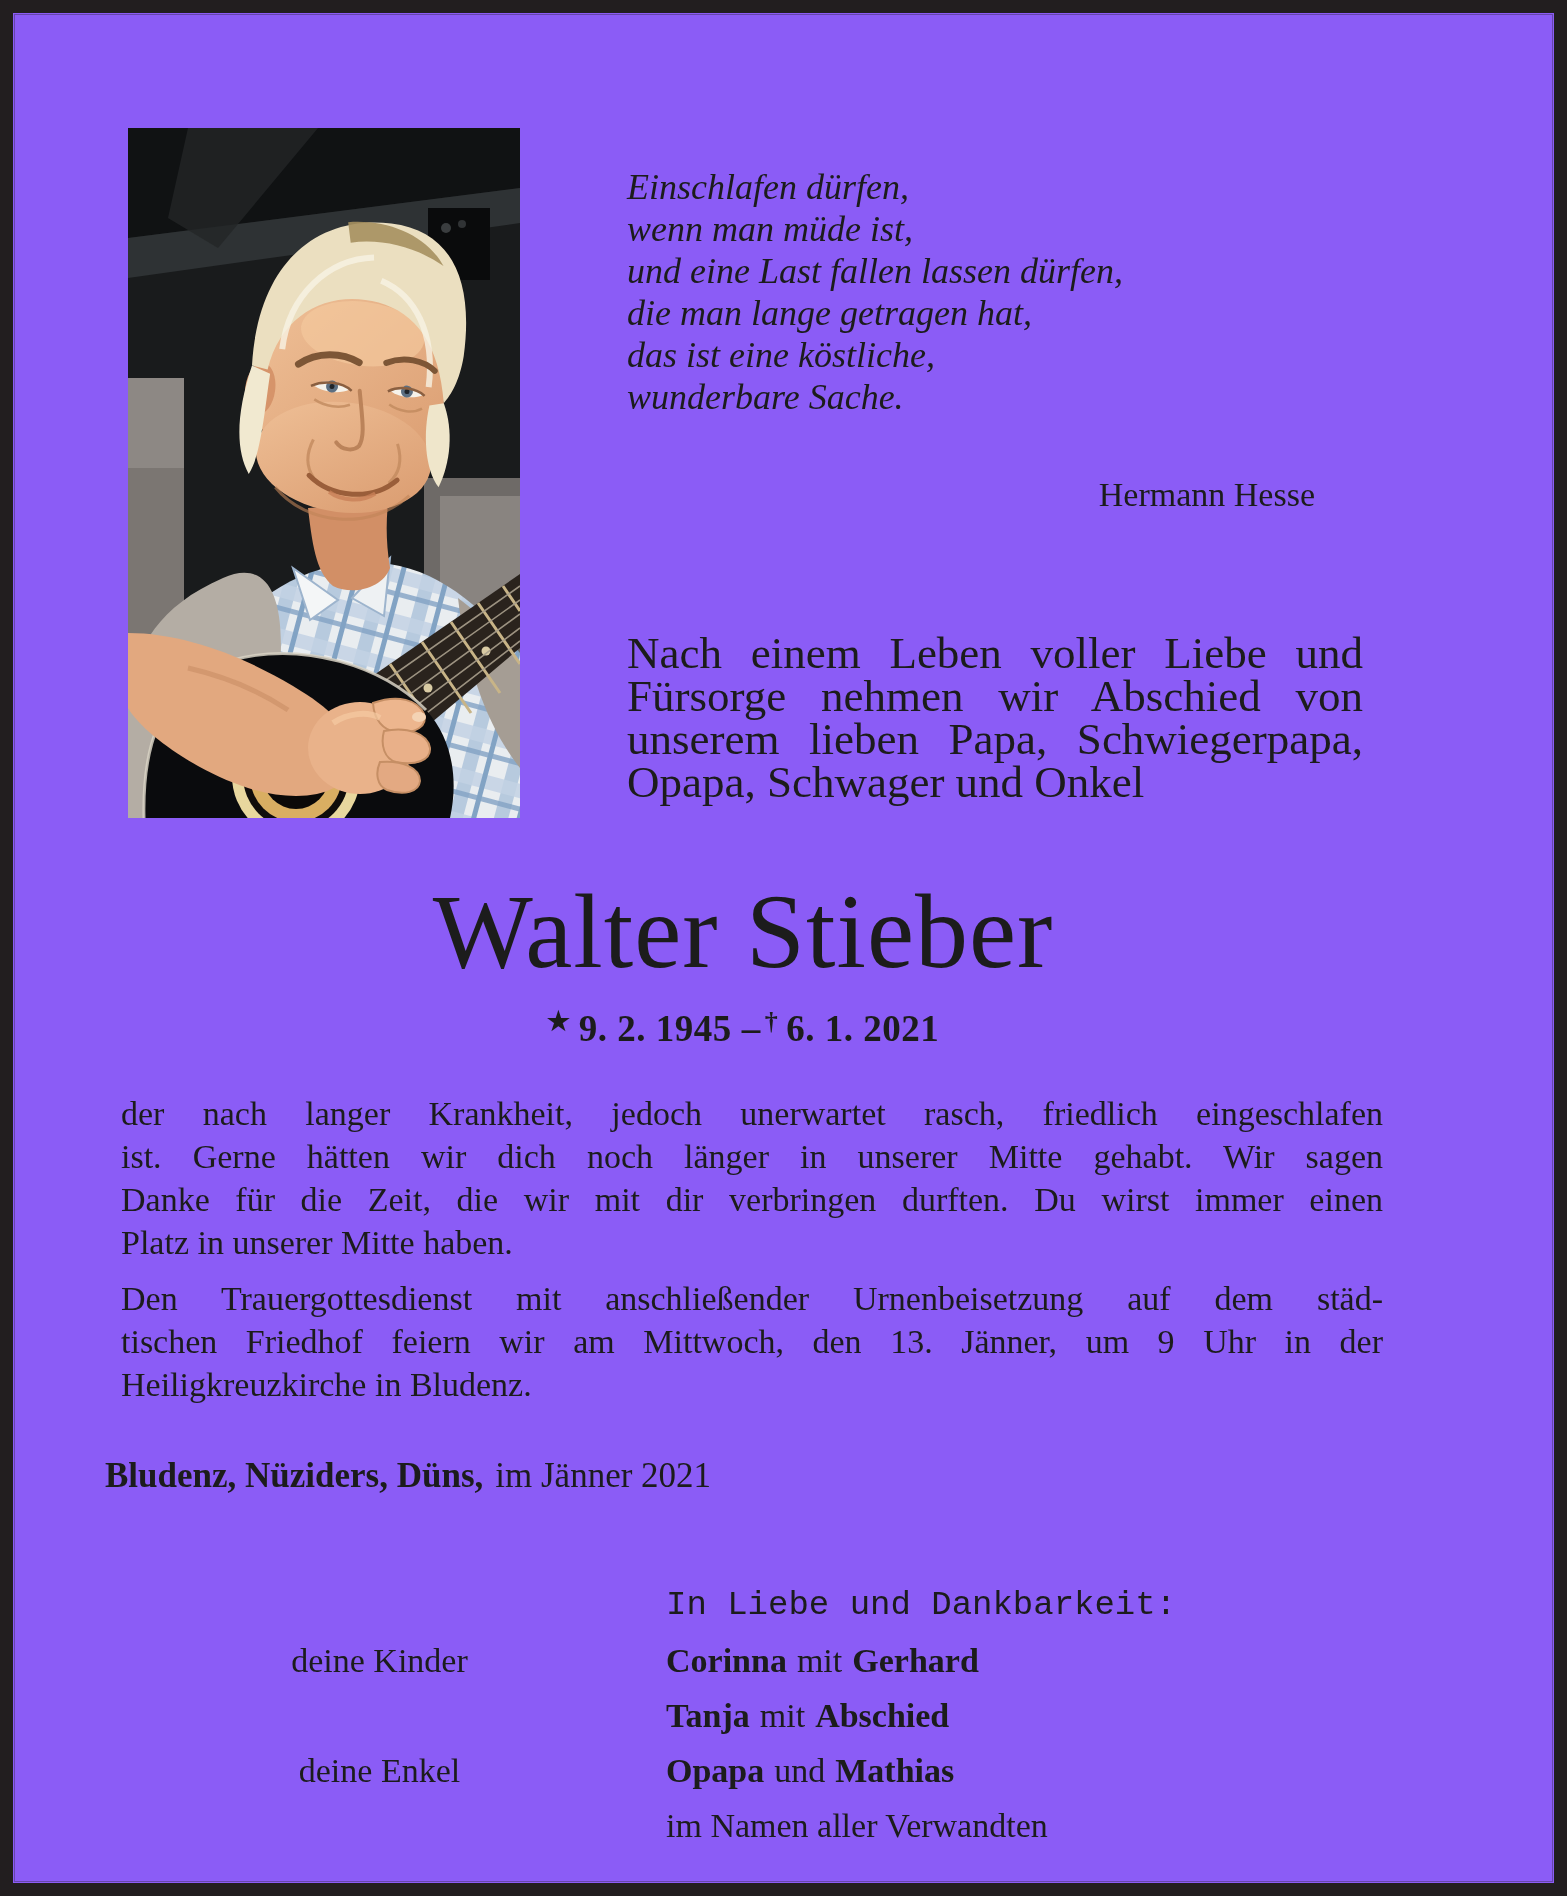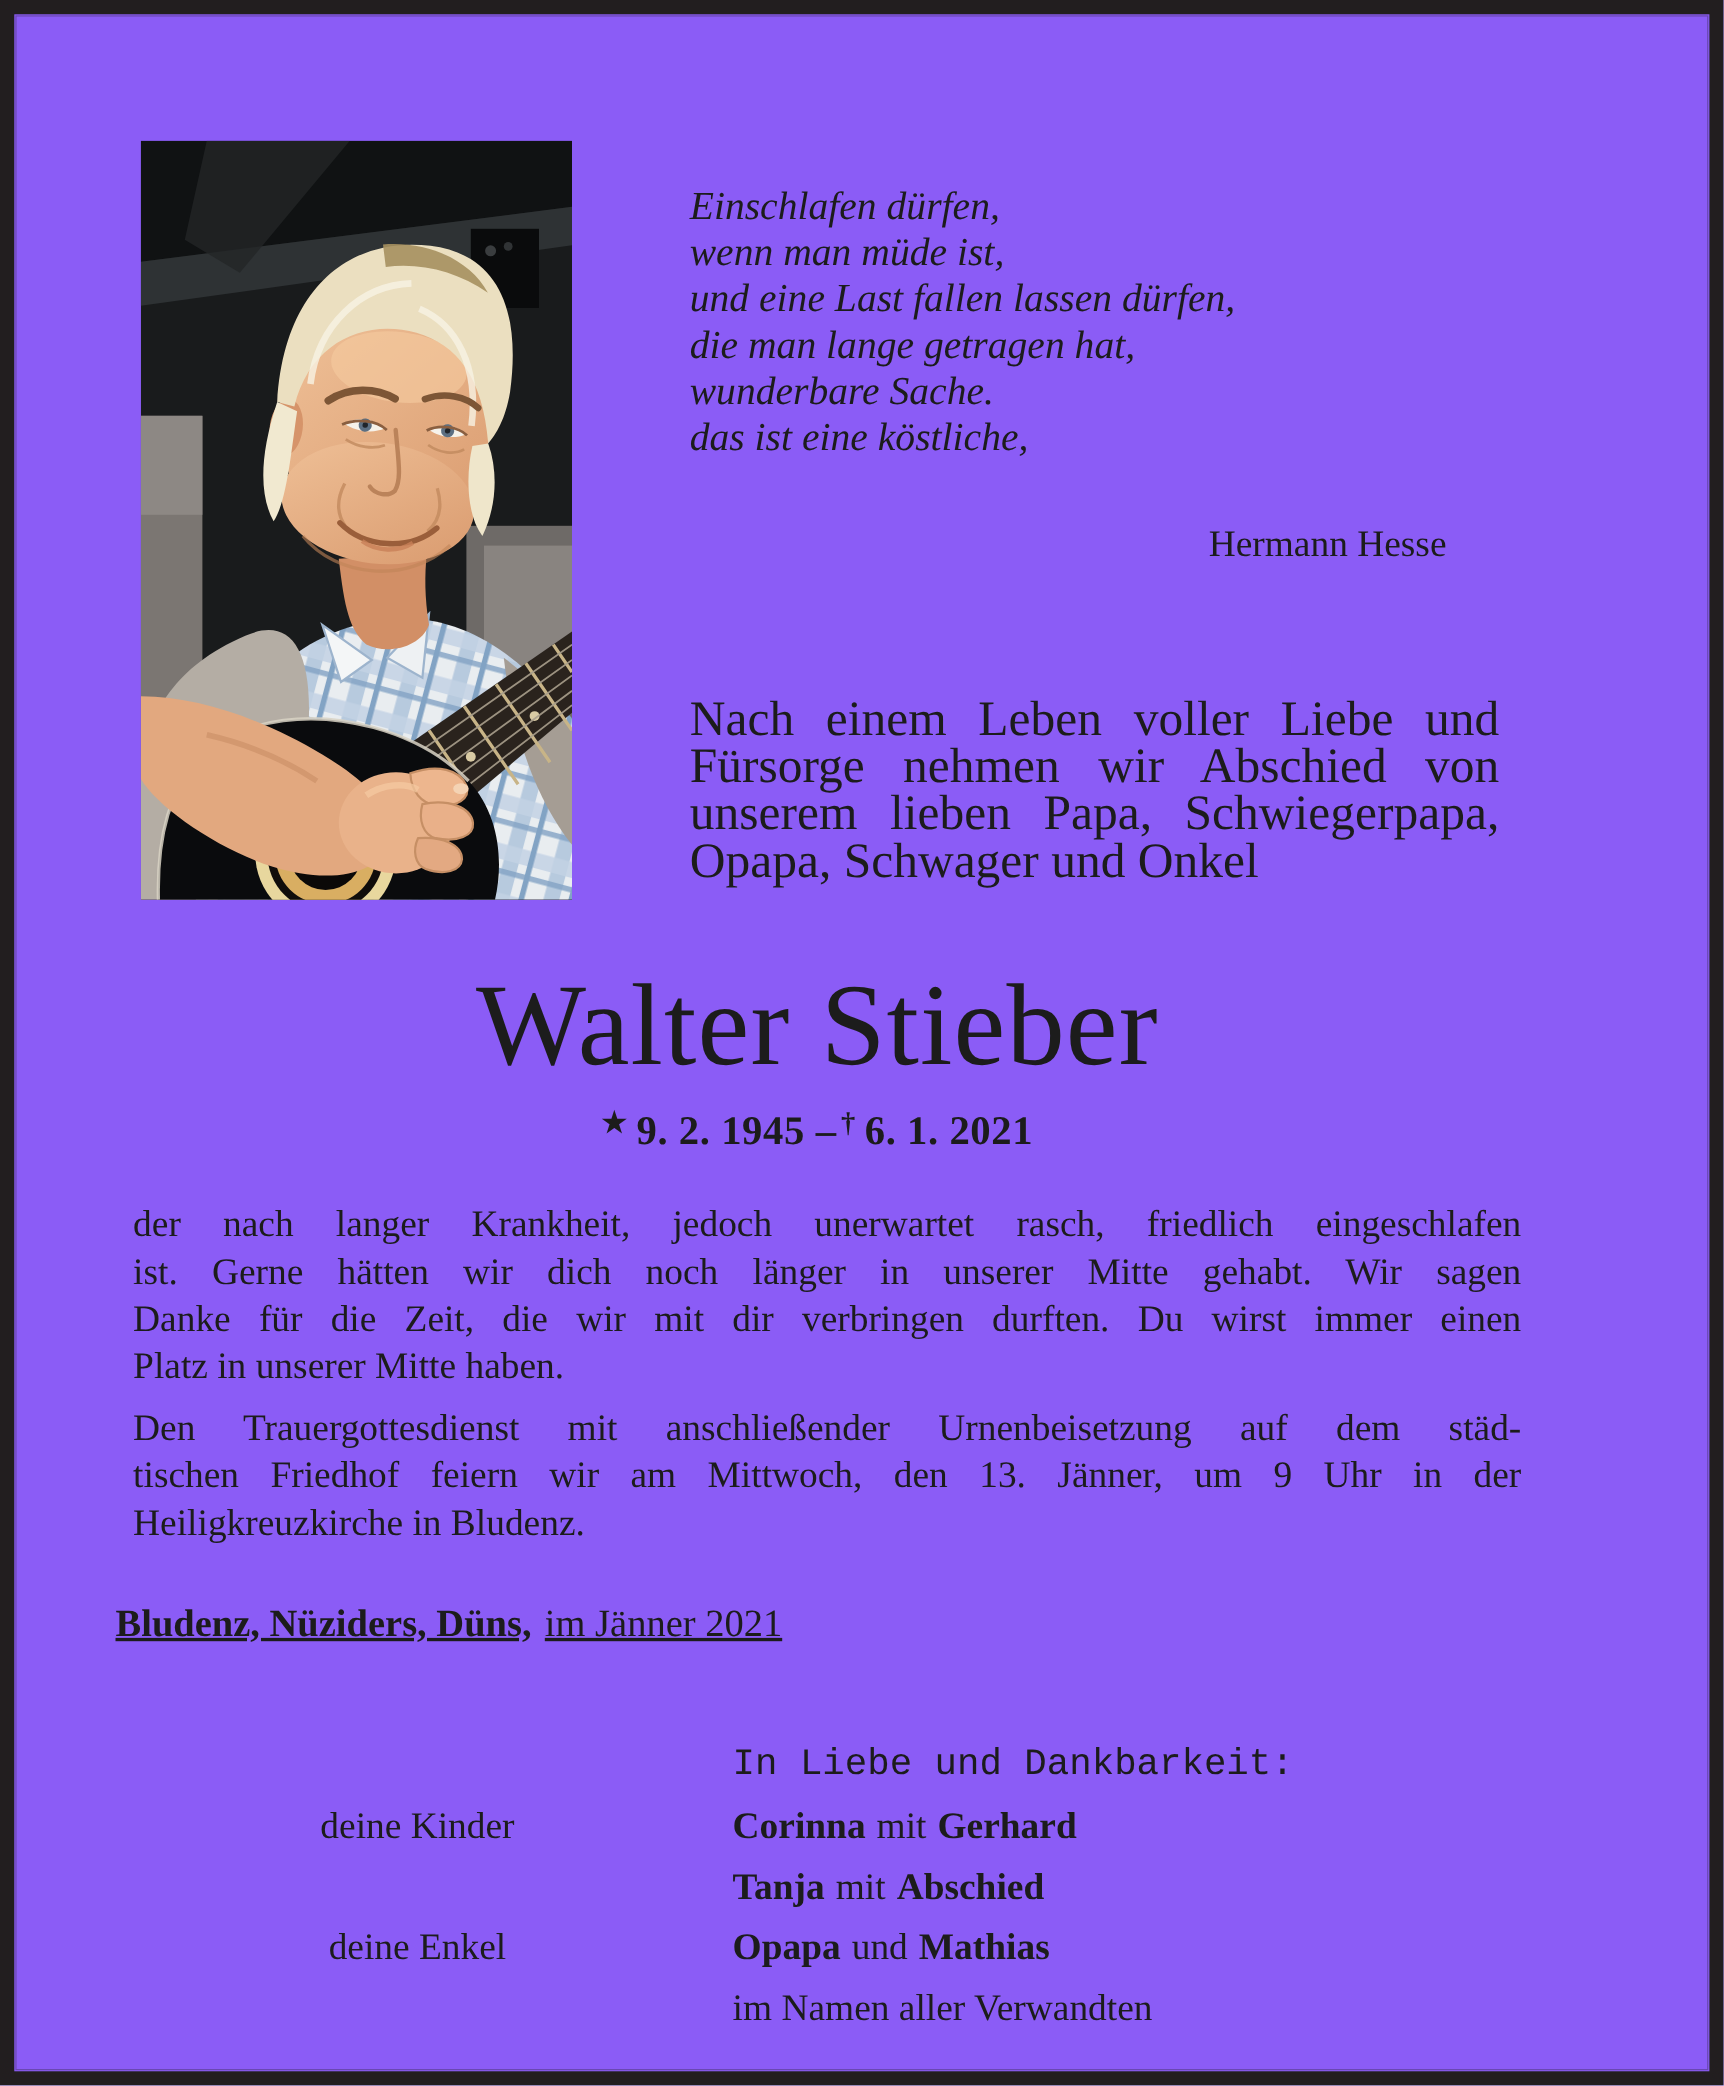--- a/index.html
+++ b/index.html
@@ -37,21 +37,21 @@
   .dates .birth{margin-left:8px;}
   .dates .sep{margin:0 4px 0 10px;}
   .dates .death{margin-left:8px;}
 
   .para{position:absolute;left:92px;width:1262px;margin-left:16px;}
   .para-1{top:1079px;}
   .para-2{top:1264px;}
   .body-line{font-size:34px;line-height:43px;text-align:justify;text-align-last:justify;}
   .body-line:last-child{text-align-last:left;}
 
-  .dateline{position:absolute;left:92px;top:1443px;font-size:35px;text-decoration:underline;}
+  .dateline{position:absolute;left:92px;top:1443px;font-size:35px;}
   .dateline .places{font-weight:bold;}
   .dateline .when{margin-left:12px;}
 
   .closing{position:absolute;left:92px;top:1565px;width:1262px;font-size:34px;}
   .closing .heading{margin-left:561px;line-height:55px;font-family:Liberation Mono, monospace;}
   .crow{display:flex;line-height:55px;}
   .clabel{width:549px;text-align:center;margin-right:12px;flex:none;}
   .cnames .b{font-weight:bold;}
   .cnames .conn{margin:0 10px;}
   .cfooter{margin-left:561px;line-height:55px;}
@@ -155,22 +155,22 @@
       <ellipse cx="291" cy="589" rx="7" ry="5" fill="#f4d3b4"></ellipse>
       <path d="M205,595 C220,585 240,583 252,590" stroke="#f5caa3" stroke-width="6" fill="none" opacity="0.7"></path>
     </svg>
   </div>
 
   <div class="quote">
     <div class="quote-line">Einschlafen dürfen,</div>
     <div class="quote-line">wenn man müde ist,</div>
     <div class="quote-line">und eine Last fallen lassen dürfen,</div>
     <div class="quote-line">die man lange getragen hat,</div>
+    <div class="quote-line">das ist eine köstliche,</div>
     <div class="quote-line">wunderbare Sache.</div>
-    <div class="quote-line">das ist eine köstliche,</div>
   </div>
   <div class="attribution">Hermann Hesse</div>
 
   <div class="intro">
     <div class="intro-line">Nach einem Leben voller Liebe und</div>
     <div class="intro-line">Fürsorge nehmen wir Abschied von</div>
     <div class="intro-line">unserem lieben Papa, Schwiegerpapa,</div>
     <div class="intro-line">Opapa, Schwager und Onkel</div>
   </div>
 

